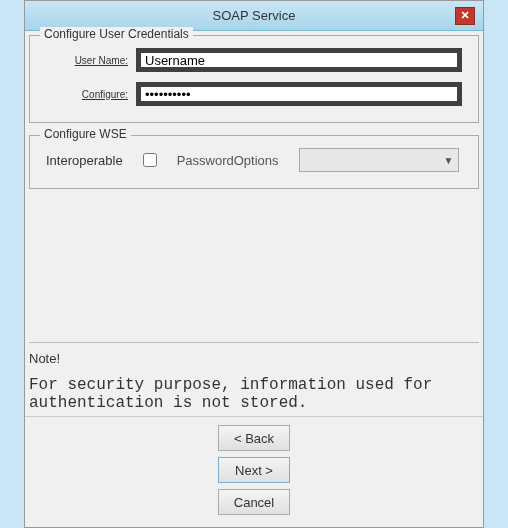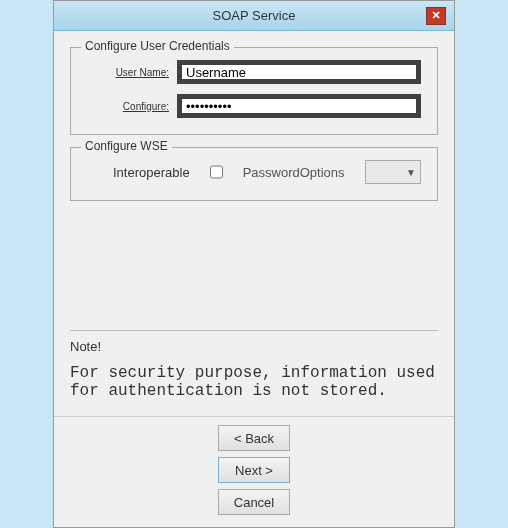--- a/index.html
+++ b/index.html
@@ -9,21 +9,21 @@
       font-size: 13px;
       background: #c8e6f5;
       width: 508px;
       height: 528px;
       display: flex;
       align-items: center;
       justify-content: center;
     }
 
     .window {
-      width: 402px;
+      width: 460px;
       height: 528px;
       background: #f0f0f0;
       border: 1px solid #999;
       display: flex;
       flex-direction: column;
     }
 
     .title-bar {
       background: linear-gradient(to bottom, #c8e6f5, #a8d4ea);
       height: 30px;
@@ -51,21 +51,21 @@
       font-size: 11px;
       cursor: pointer;
       display: flex;
       align-items: center;
       justify-content: center;
       font-weight: bold;
     }
 
     .window-body {
       flex: 1;
-      padding: 16px;
+      padding: 4px;
       display: flex;
       flex-direction: column;
       gap: 12px;
     }
 
     .group-box {
       border: 1px solid #aaa;
       padding: 12px 16px 16px 16px;
       position: relative;
     }
@@ -109,21 +109,20 @@
       padding: 2px 4px;
       font-size: 13px;
       background: white;
       outline: none;
     }
 
     .wse-row {
       display: flex;
       align-items: center;
       gap: 20px;
-      margin-left: 26px;
     }
 
     .wse-label {
       font-size: 13px;
       color: #333;
     }
 
     .checkbox-input {
       width: 14px;
       height: 14px;

